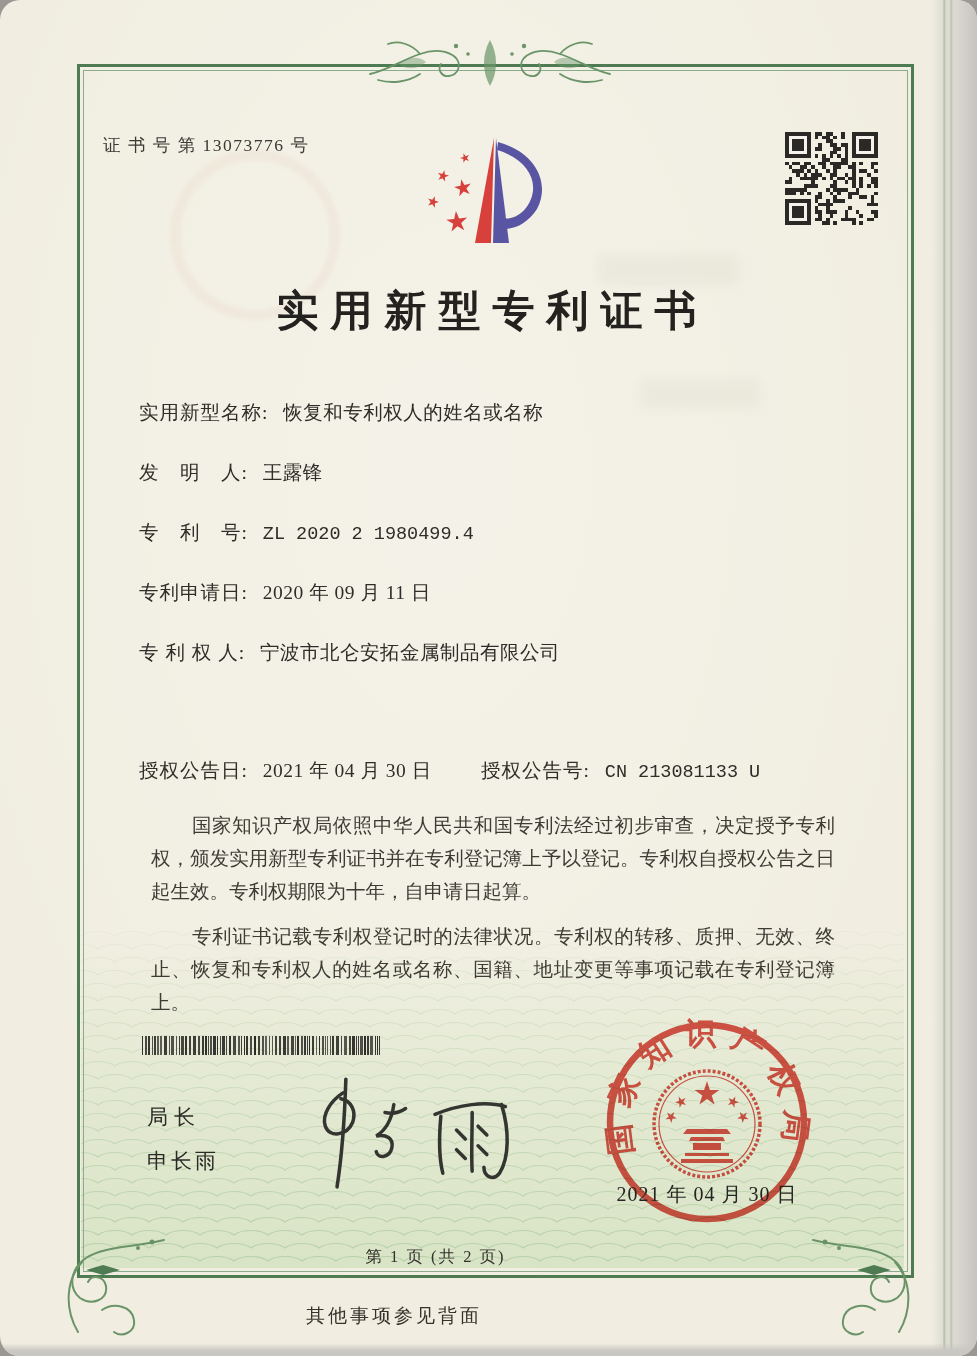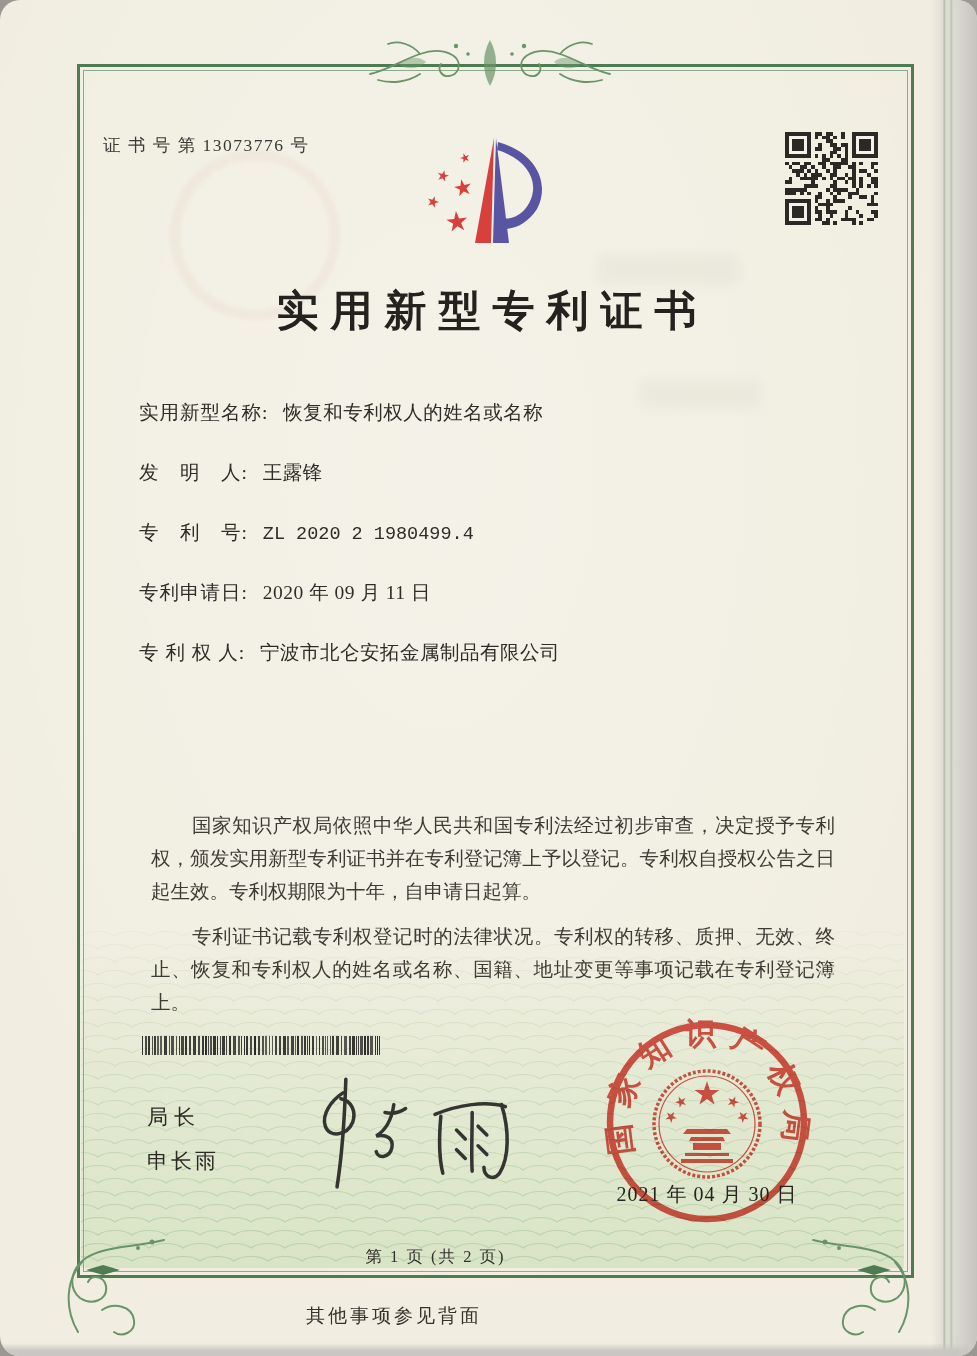--- a/index.html
+++ b/index.html
@@ -382,20 +382,28 @@
     <span class="fvalue mono">ZL 2020 2 1980499.4</span>
   </div>
   <div class="frow" style="top:579px">
     <span class="flabel">专利申请日:</span>
     <span class="fvalue">2020 年 09 月 11 日</span>
   </div>
   <div class="frow" style="top:639px">
     <span class="flabel">专 利 权 人:</span>
     <span class="fvalue">宁波市北仑安拓金属制品有限公司</span>
   </div>
+  <div class="frow" style="top:757px">
+    <span class="flabel">授权公告日:</span>
+    <span class="fvalue">2021 年 04 月 30 日</span>
+    <span class="fpair2">
+      <span class="flabel">授权公告号:</span>
+      <span class="fvalue mono">CN 213081133 U</span>
+    </span>
+  </div>
 
   <div class="body-text">
     <p>国家知识产权局依照中华人民共和国专利法经过初步审查，决定授予专利权，颁发实用新型专利证书并在专利登记簿上予以登记。专利权自授权公告之日起生效。专利权期限为十年，自申请日起算。</p>
     <p>专利证书记载专利权登记时的法律状况。专利权的转移、质押、无效、终止、恢复和专利权人的姓名或名称、国籍、地址变更等事项记载在专利登记簿上。</p>
   </div>
 
   <div class="barcode">
     <svg id="barcode-svg" viewBox="0 0 246 19" preserveAspectRatio="none">
         <rect x="2" y="0" width="1" height="19" fill="#2a2925" opacity="0.94"></rect>
         <rect x="5" y="0" width="2" height="19" fill="#2a2925" opacity="0.83"></rect>

